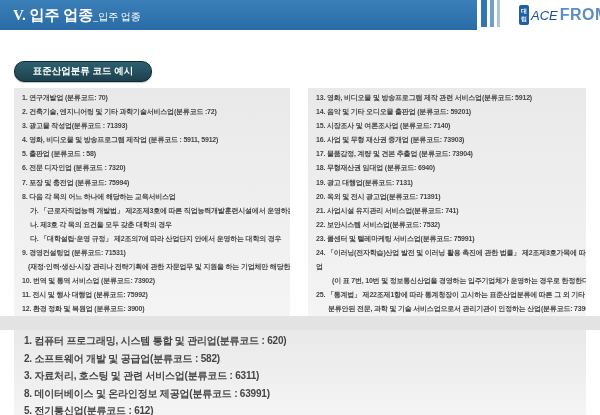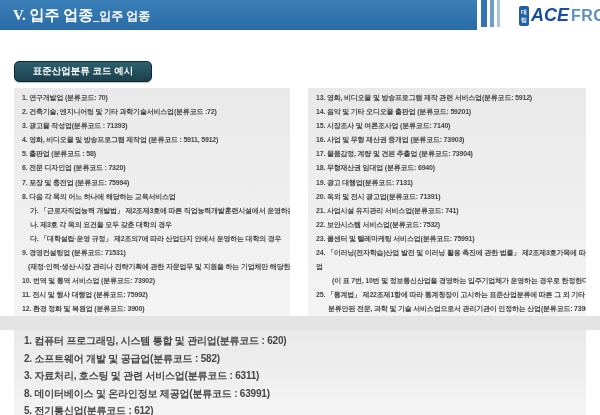--- a/index.html
+++ b/index.html
@@ -4,34 +4,34 @@
 <style>
   html,body{margin:0;padding:0;}
   body{width:600px;height:415px;background:#ffffff;font-family:"Liberation Sans","DejaVu Sans",sans-serif;}
   .page{position:relative;width:600px;height:415px;overflow:hidden;background:#ffffff;}
 
   
   .header-bar{position:absolute;left:0;top:0;width:477px;height:30px;
     background:linear-gradient(#3a7fb8,#2a6ba6);display:flex;align-items:center;}
   .header-title{color:#ffffff;font-family:"Liberation Serif","DejaVu Serif",serif;
     font-weight:bold;font-size:15px;padding-left:13px;white-space:nowrap;}
-  .header-sub{font-size:12px;font-weight:bold;vertical-align:baseline;}
+  .header-sub{font-size:10px;font-weight:normal;vertical-align:baseline;}
   .stripe{position:absolute;top:0;}
   .stripe.s1{left:481px;width:6px;height:27px;background:#2f76b2;}
   .stripe.s2{left:490px;width:4px;height:27px;background:#6f9fc6;}
   .stripe.s3{left:497px;width:3px;height:27px;background:#aac4da;}
   .logo{position:absolute;left:519px;top:5px;display:flex;align-items:center;gap:2px;}
   .logo-badge{background:#1f5fa6;color:#fff;font-size:6px;font-weight:bold;
     border-radius:2px;padding:2px 2px;line-height:8px;}
-  .logo-ace{color:#174f9c;font-style:italic;font-weight:700;font-size:18px;letter-spacing:0px;}
+  .logo-ace{color:#174f9c;font-style:italic;font-weight:400;font-size:13px;letter-spacing:0px;}
   .logo-from{color:#5c8fc0;font-weight:bold;font-size:16px;letter-spacing:0.5px;}
 
   
   .section-label{position:absolute;left:14px;top:61px;width:136px;height:19px;
-    background:linear-gradient(#2d6070,#1c404d);border:1px solid #10282f;border-radius:5px;
+    background:linear-gradient(#2d6070,#1c404d);border:1px solid #10282f;border-radius:10px;
     color:#ffffff;font-size:9.5px;font-weight:bold;display:flex;align-items:center;justify-content:center;
     box-shadow:0 1px 1px rgba(0,0,0,0.25);white-space:nowrap;}
 
   
   .box{position:absolute;background:linear-gradient(#e9e9e9,#f4f4f4);overflow:hidden;}
   .box.left-col{left:14px;top:88px;width:276px;height:228px;padding-top:3px;box-sizing:border-box;}
   .box.right-col{left:308px;top:88px;width:278px;height:228px;padding-top:3px;box-sizing:border-box;}
   .box.bottom-box{left:14px;top:330px;width:572px;height:85px;padding-top:2px;box-sizing:border-box;}
   .divider-band{position:absolute;left:0;top:316px;width:600px;height:14px;background:#e3e3e3;}
 

